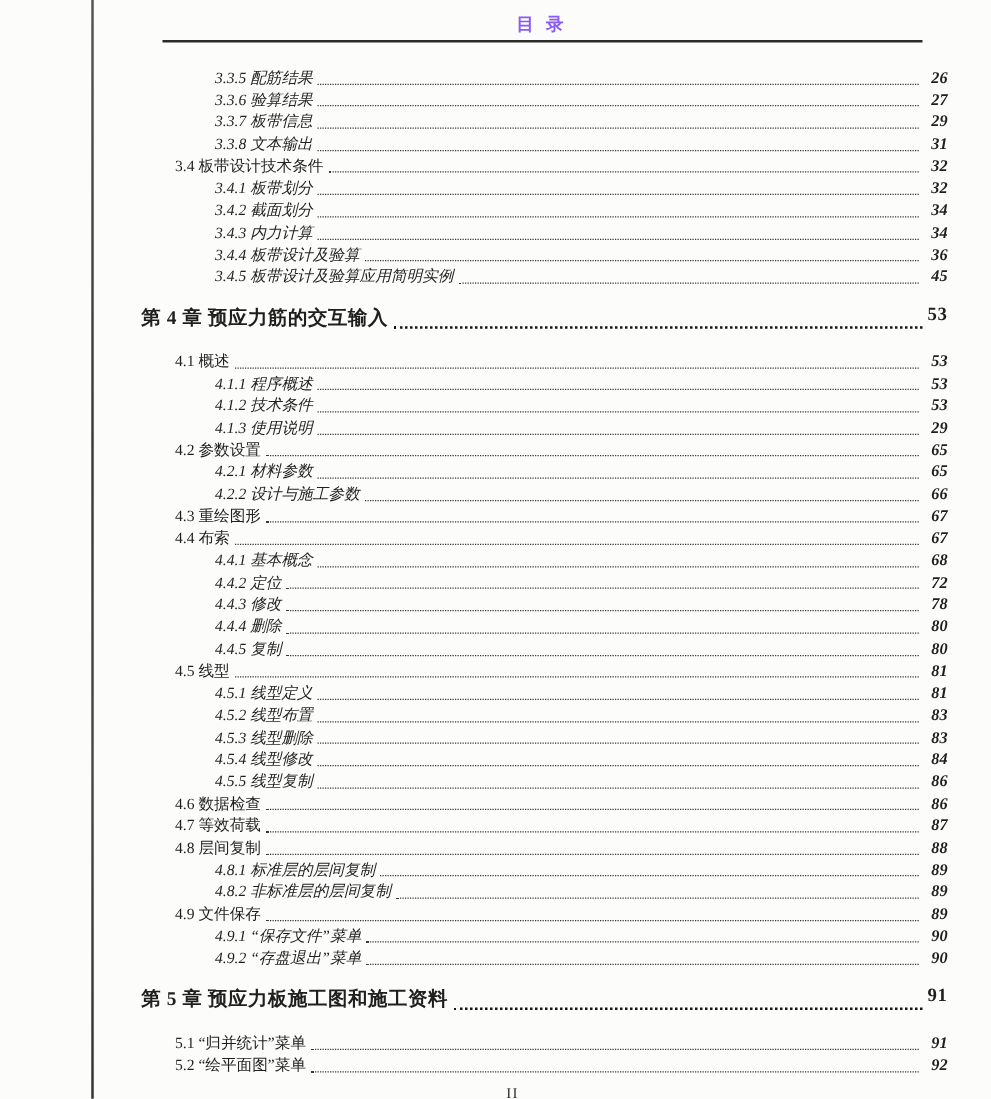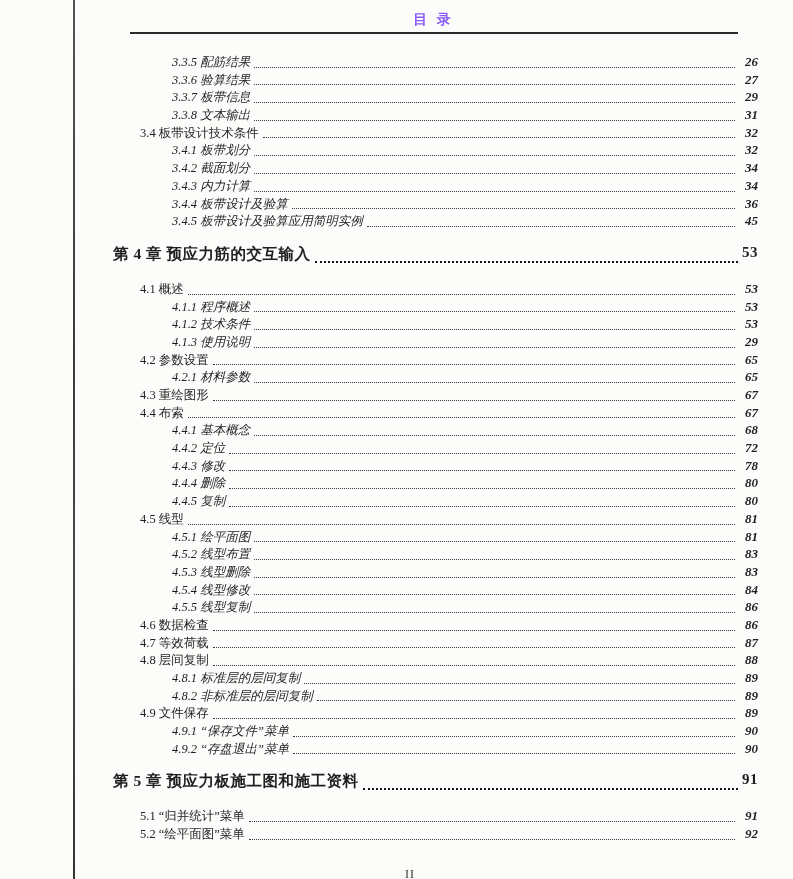--- a/index.html
+++ b/index.html
@@ -179,20 +179,25 @@
     <div class="row sec">
     <span class="title">4.2 参数设置</span>
     <span class="dots"></span>
     <span class="page">65</span>
   </div>
     <div class="row sub">
     <span class="title">4.2.1 材料参数</span>
     <span class="dots"></span>
     <span class="page">65</span>
   </div>
+    <div class="row sub">
+    <span class="title">4.2.2 设计与施工参数</span>
+    <span class="dots"></span>
+    <span class="page">66</span>
+  </div>
     <div class="row sec">
     <span class="title">4.3 重绘图形</span>
     <span class="dots"></span>
     <span class="page">67</span>
   </div>
     <div class="row sec">
     <span class="title">4.4 布索</span>
     <span class="dots"></span>
     <span class="page">67</span>
   </div>
@@ -220,21 +225,21 @@
     <span class="title">4.4.5 复制</span>
     <span class="dots"></span>
     <span class="page">80</span>
   </div>
     <div class="row sec">
     <span class="title">4.5 线型</span>
     <span class="dots"></span>
     <span class="page">81</span>
   </div>
     <div class="row sub">
-    <span class="title">4.5.1 绘平面图</span>
+    <span class="title">4.5.1 线型定义</span>
     <span class="dots"></span>
     <span class="page">81</span>
   </div>
     <div class="row sub">
     <span class="title">4.5.2 线型布置</span>
     <span class="dots"></span>
     <span class="page">83</span>
   </div>
     <div class="row sub">
     <span class="title">4.5.3 线型删除</span>

